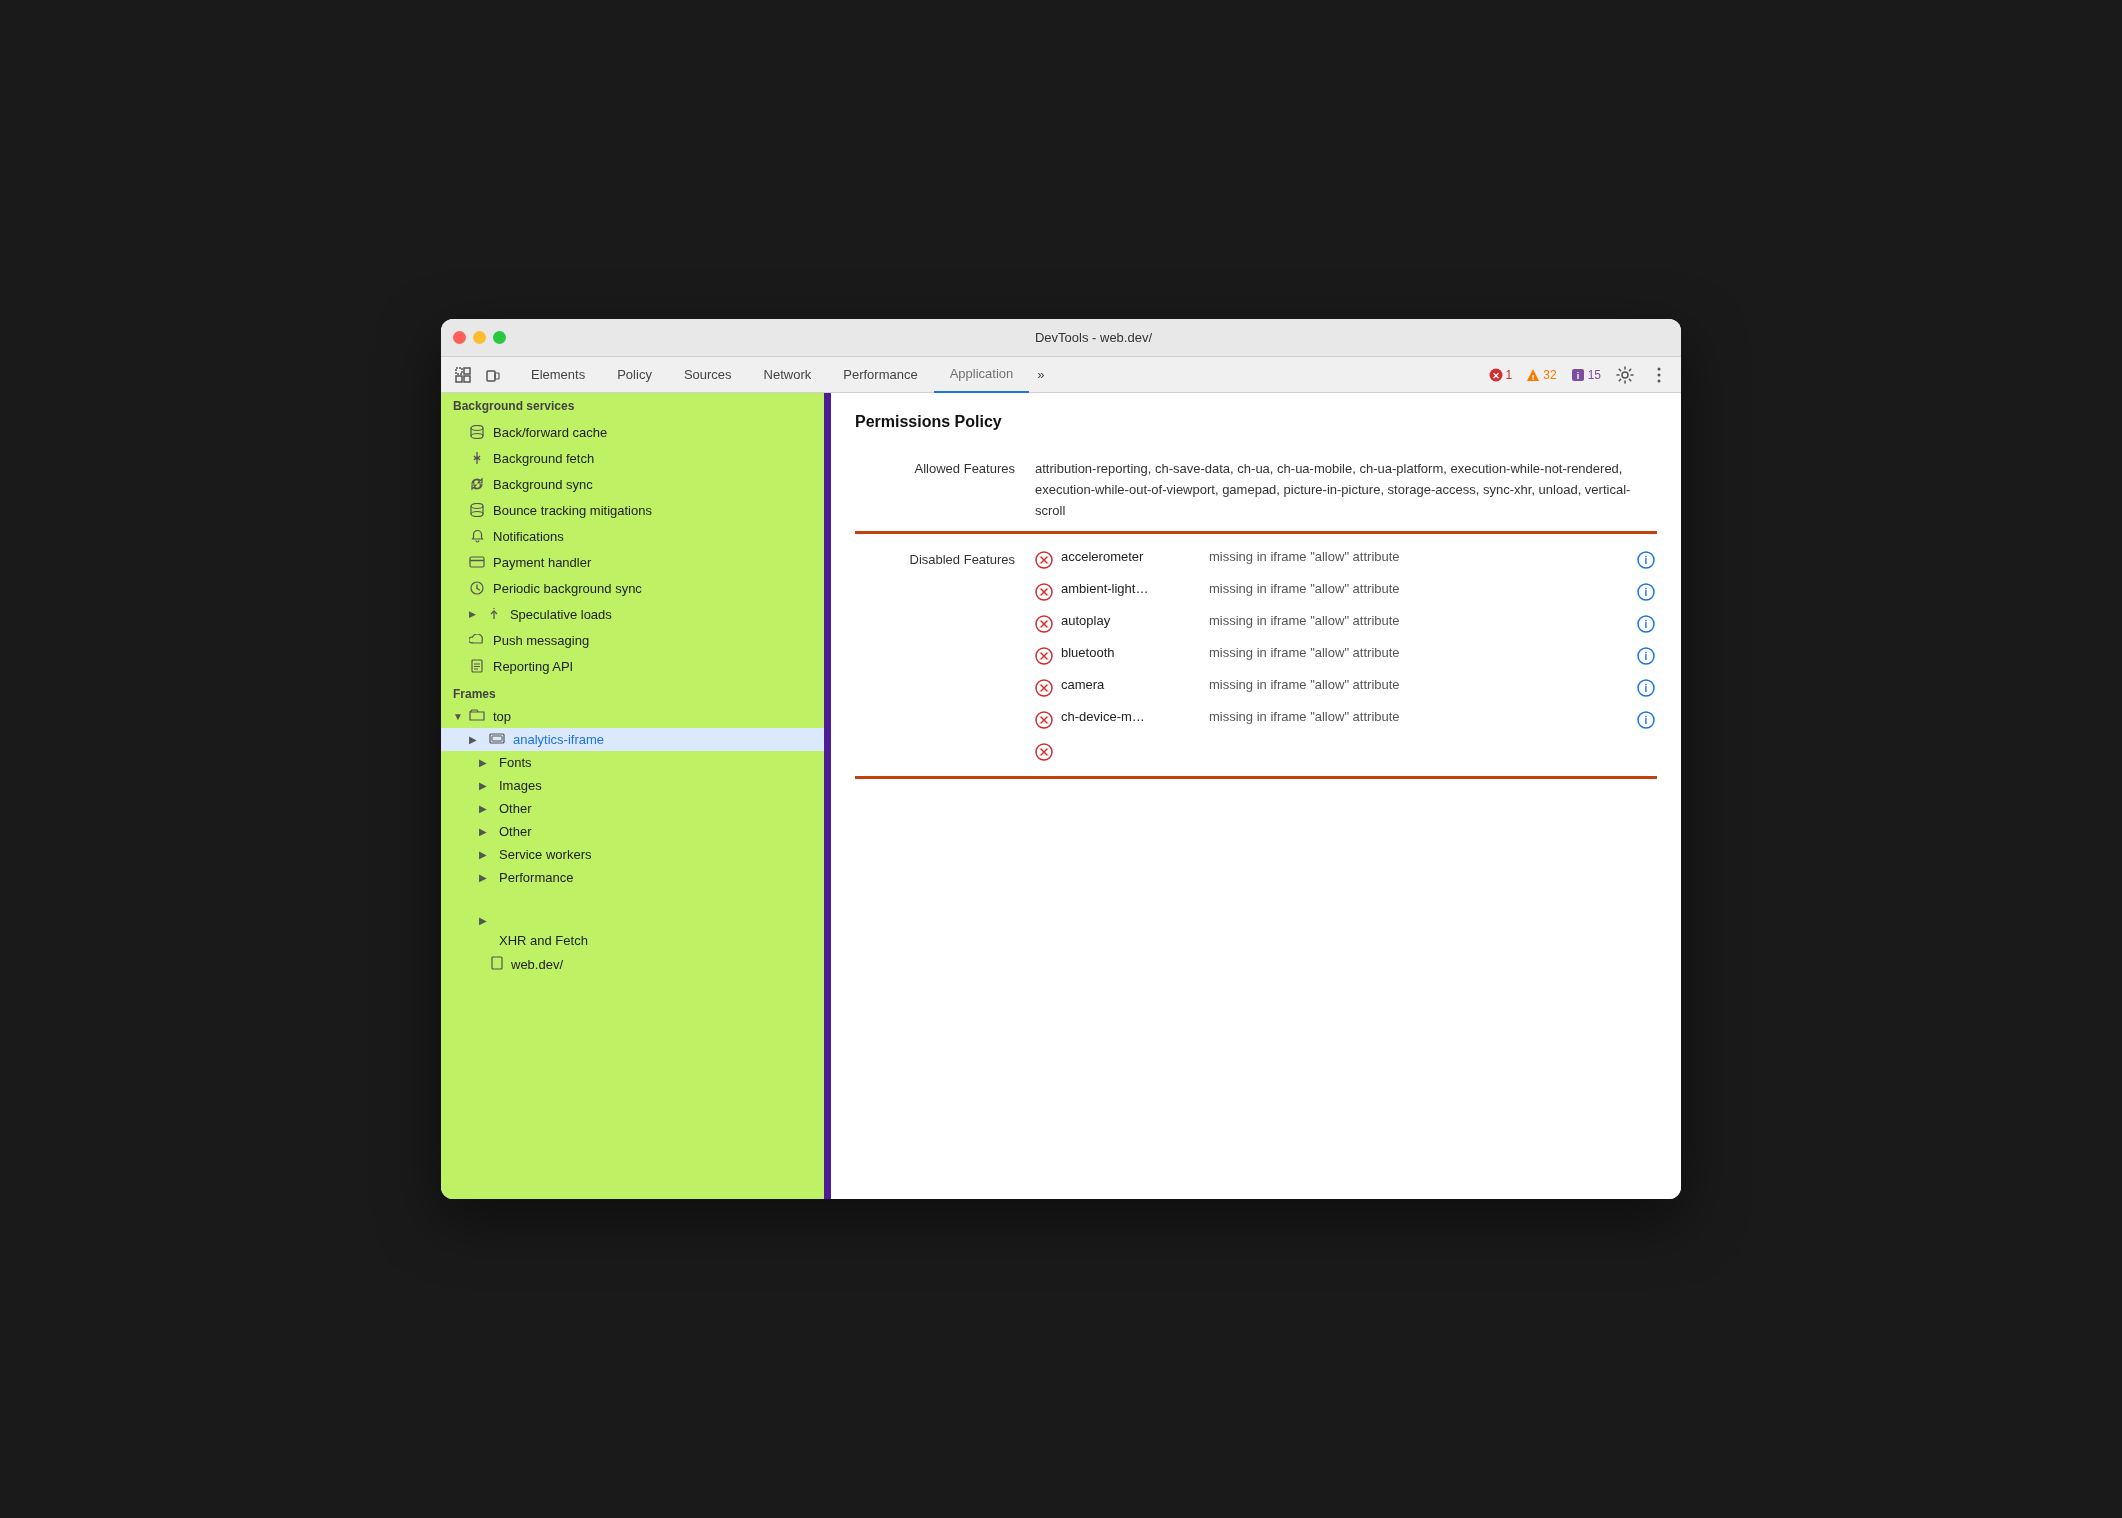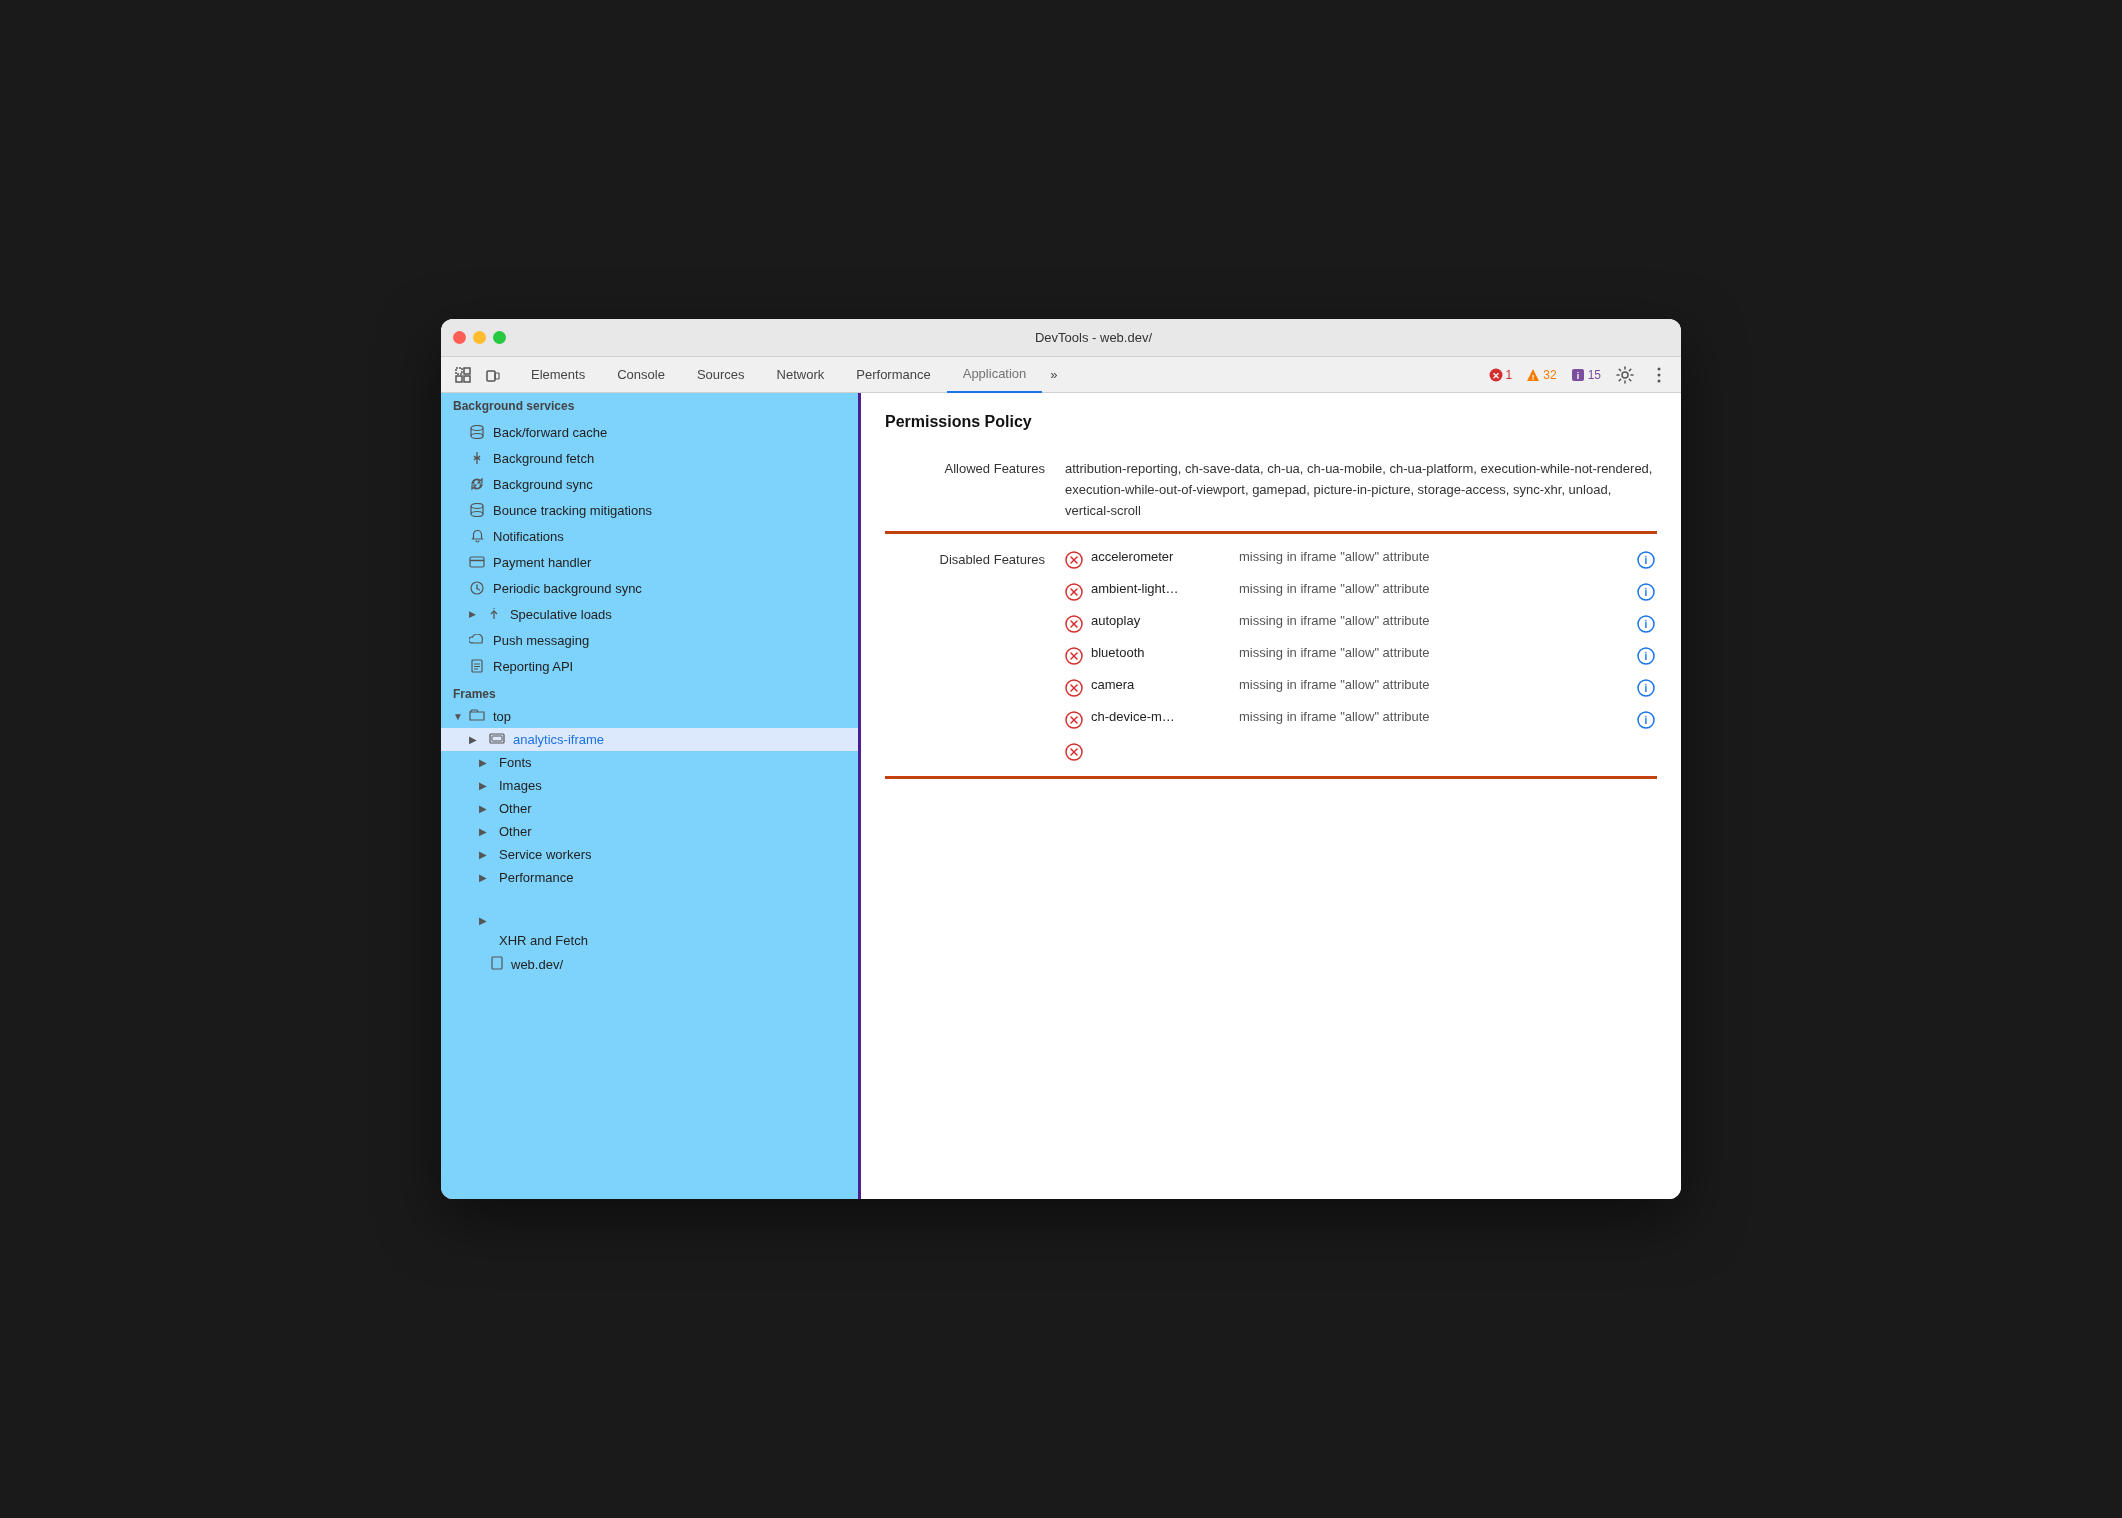--- a/index.html
+++ b/index.html
@@ -133,23 +133,23 @@
       font-size: 16px;
     }
     
     .main-content {
       display: flex;
       flex: 1;
       overflow: hidden;
     }
     
     .sidebar {
-      width: 420px;
-      background: #7dd3fc;
-      border-right: 3px solid #4c1d95;
+      width: 390px;
+      background: #bef264;
+      border-right: 7px solid #4c1d95;
       overflow-y: auto;
       flex-shrink: 0;
       font-size: 13px;
     }
     .sidebar-section-header {
       padding: 6px 12px;
       font-size: 11px;
       font-weight: 600;
       color: #666;
       text-transform: none;
@@ -312,21 +312,21 @@
           <rect x="10" y="6" width="4" height="6" rx="0.5" stroke="#555" stroke-width="1.2"></rect>
         </svg>
       </div>
     </div>
 
     <div class="devtools-tabs">
       <div class="devtools-tab">
         <span>Elements</span>
       </div>
       <div class="devtools-tab">
-        <span>Console</span>
+        <span>Policy</span>
       </div>
       <div class="devtools-tab">
         <span>Sources</span>
       </div>
       <div class="devtools-tab">
         <span>Network</span>
       </div>
       <div class="devtools-tab">
         <span>Performance</span>
       </div>

